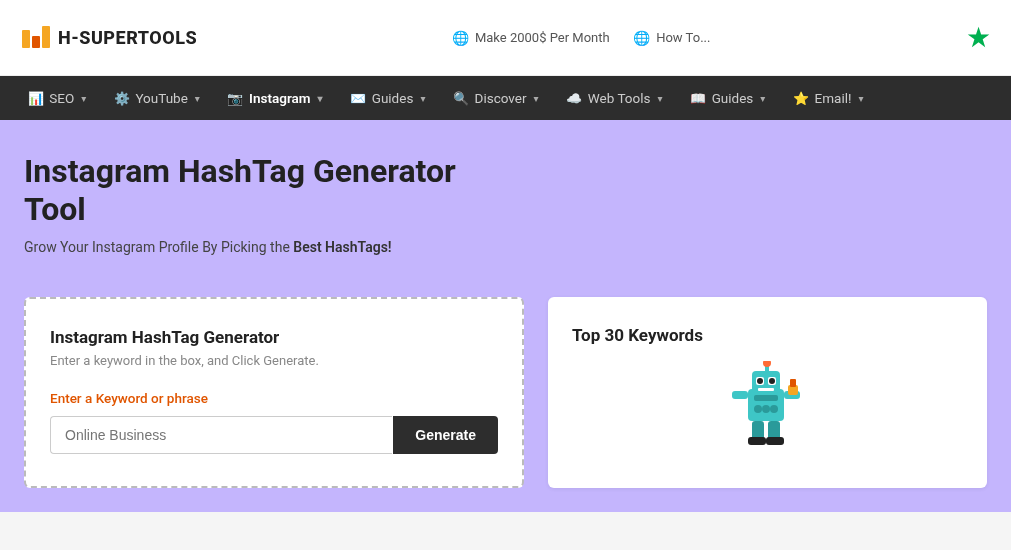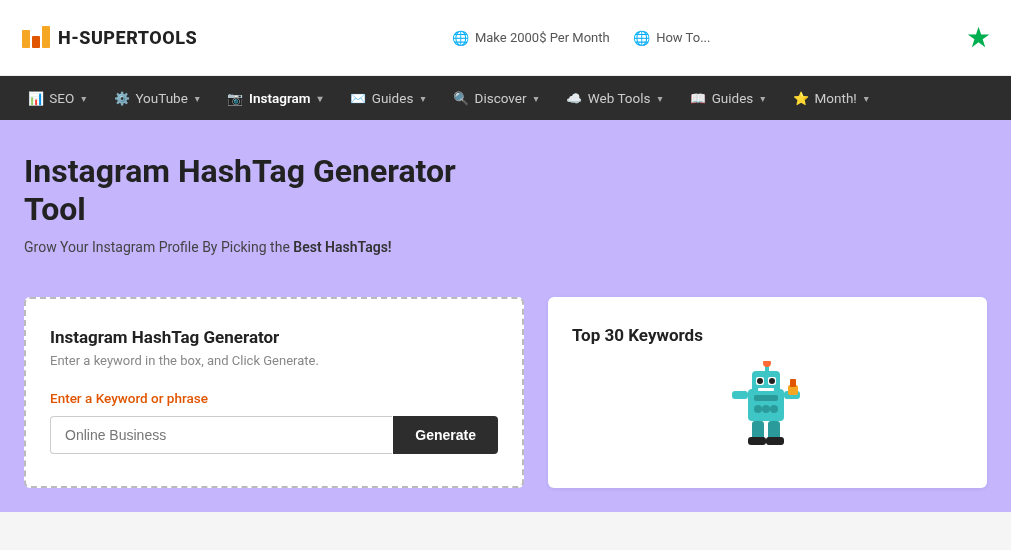--- a/index.html
+++ b/index.html
@@ -238,21 +238,21 @@
     <span>Web Tools</span>
     <span class="chevron">▾</span>
   </div>
   <div class="nav-item">
     <span class="nav-icon">📖</span>
     <span>Guides</span>
     <span class="chevron">▾</span>
   </div>
   <div class="nav-item">
     <span class="nav-icon">⭐</span>
-    <span>Month!</span>
+    <span>Email!</span>
     <span class="chevron">▾</span>
   </div>
 </nav>
 
 <div class="main-content">
   <h1 class="page-title">
     <span>Instagram HashTag Generator</span><br>
     <span>Tool</span>
   </h1>
   <p class="page-subtitle">

